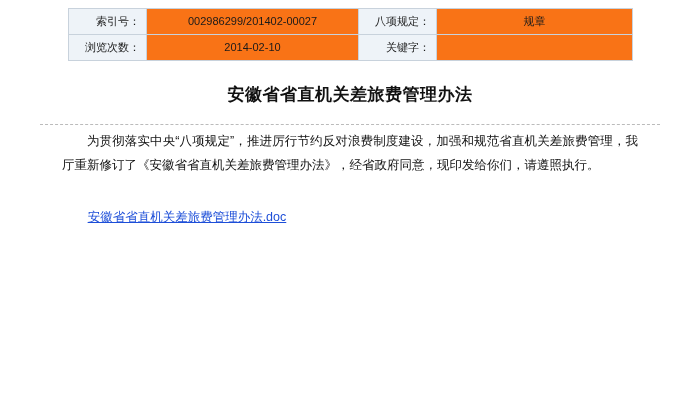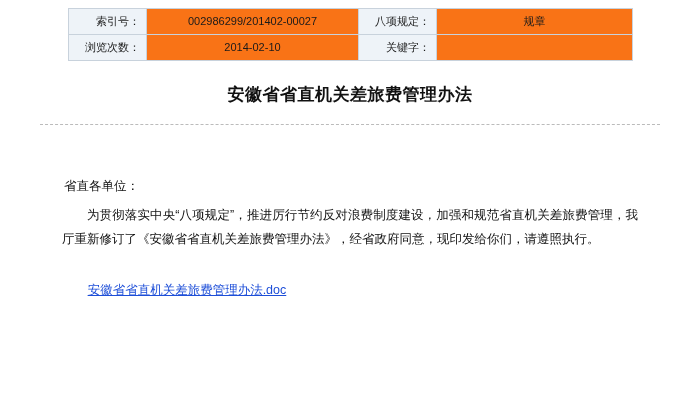--- a/index.html
+++ b/index.html
@@ -130,21 +130,20 @@
         </tr>
       </tbody>
     </table>
   </div>
 
   <h1 class="doc-title">安徽省省直机关差旅费管理办法</h1>
 
   <div class="divider"></div>
 
   <div class="content">
-    <div class="salutation">省直各单位：</div>
     <div class="para">为贯彻落实中央“八项规定”，推进厉行节约反对浪费制度建设，加强和规范省直机关差旅费管理，我厅重新修订了《安徽省省直机关差旅费管理办法》，经省政府同意，现印发给你们，请遵照执行。</div>
     <div class="links">
       <a href="#">安徽省省直机关差旅费管理办法.doc</a>
 
     </div>
   </div>
 
 </div>
 
 </body></html>

